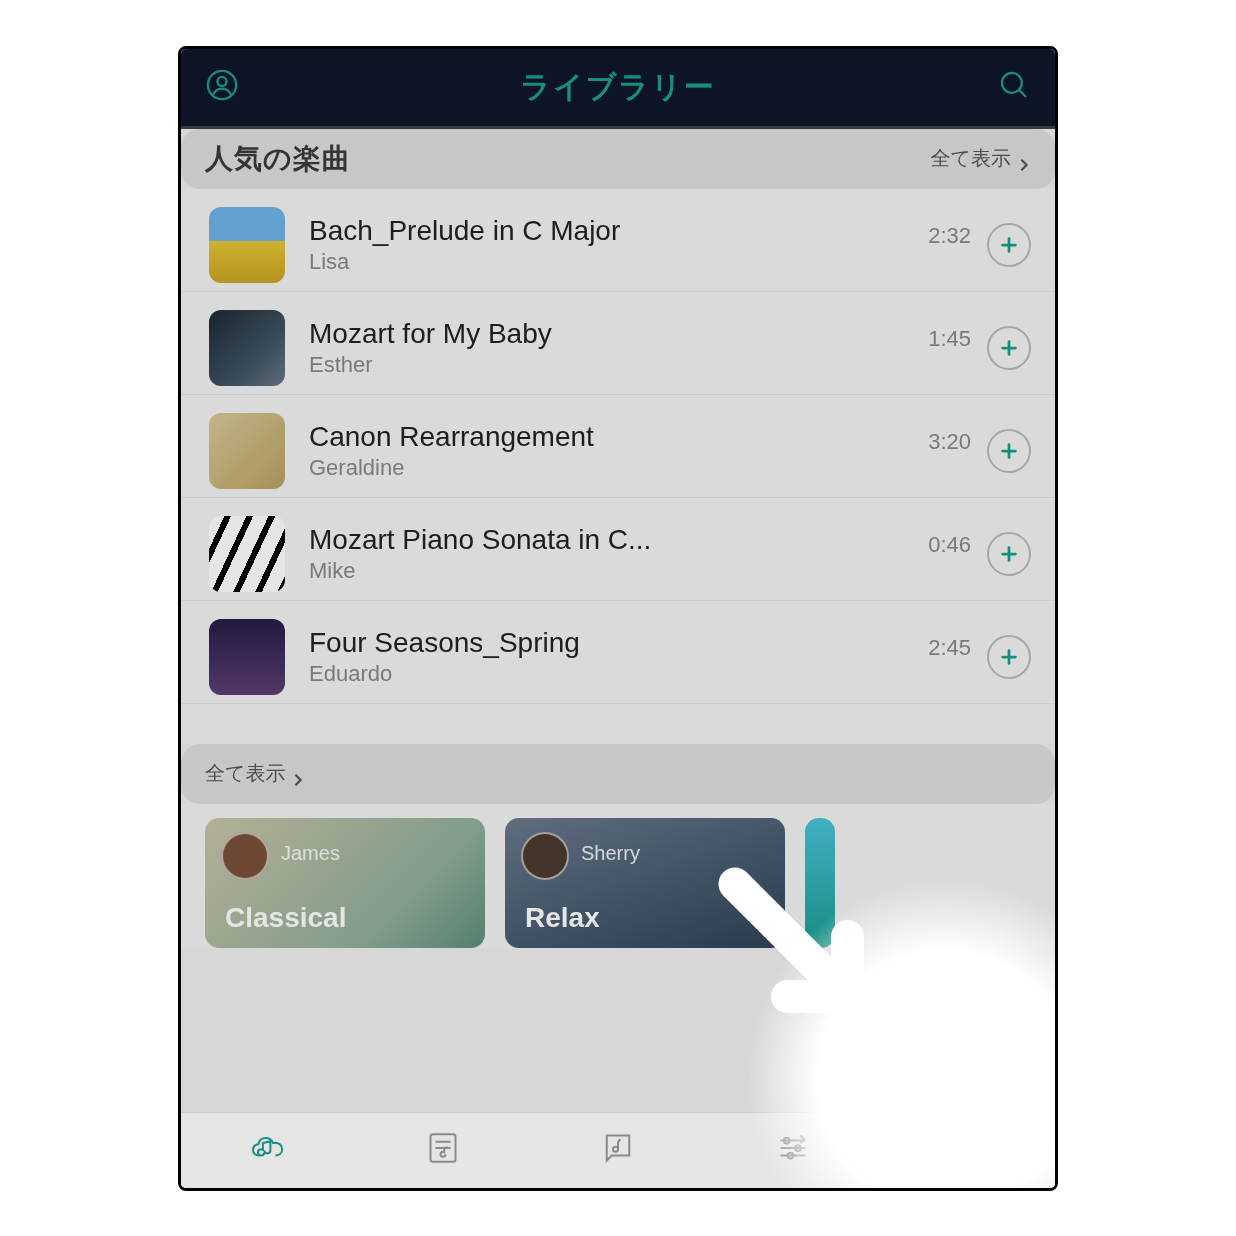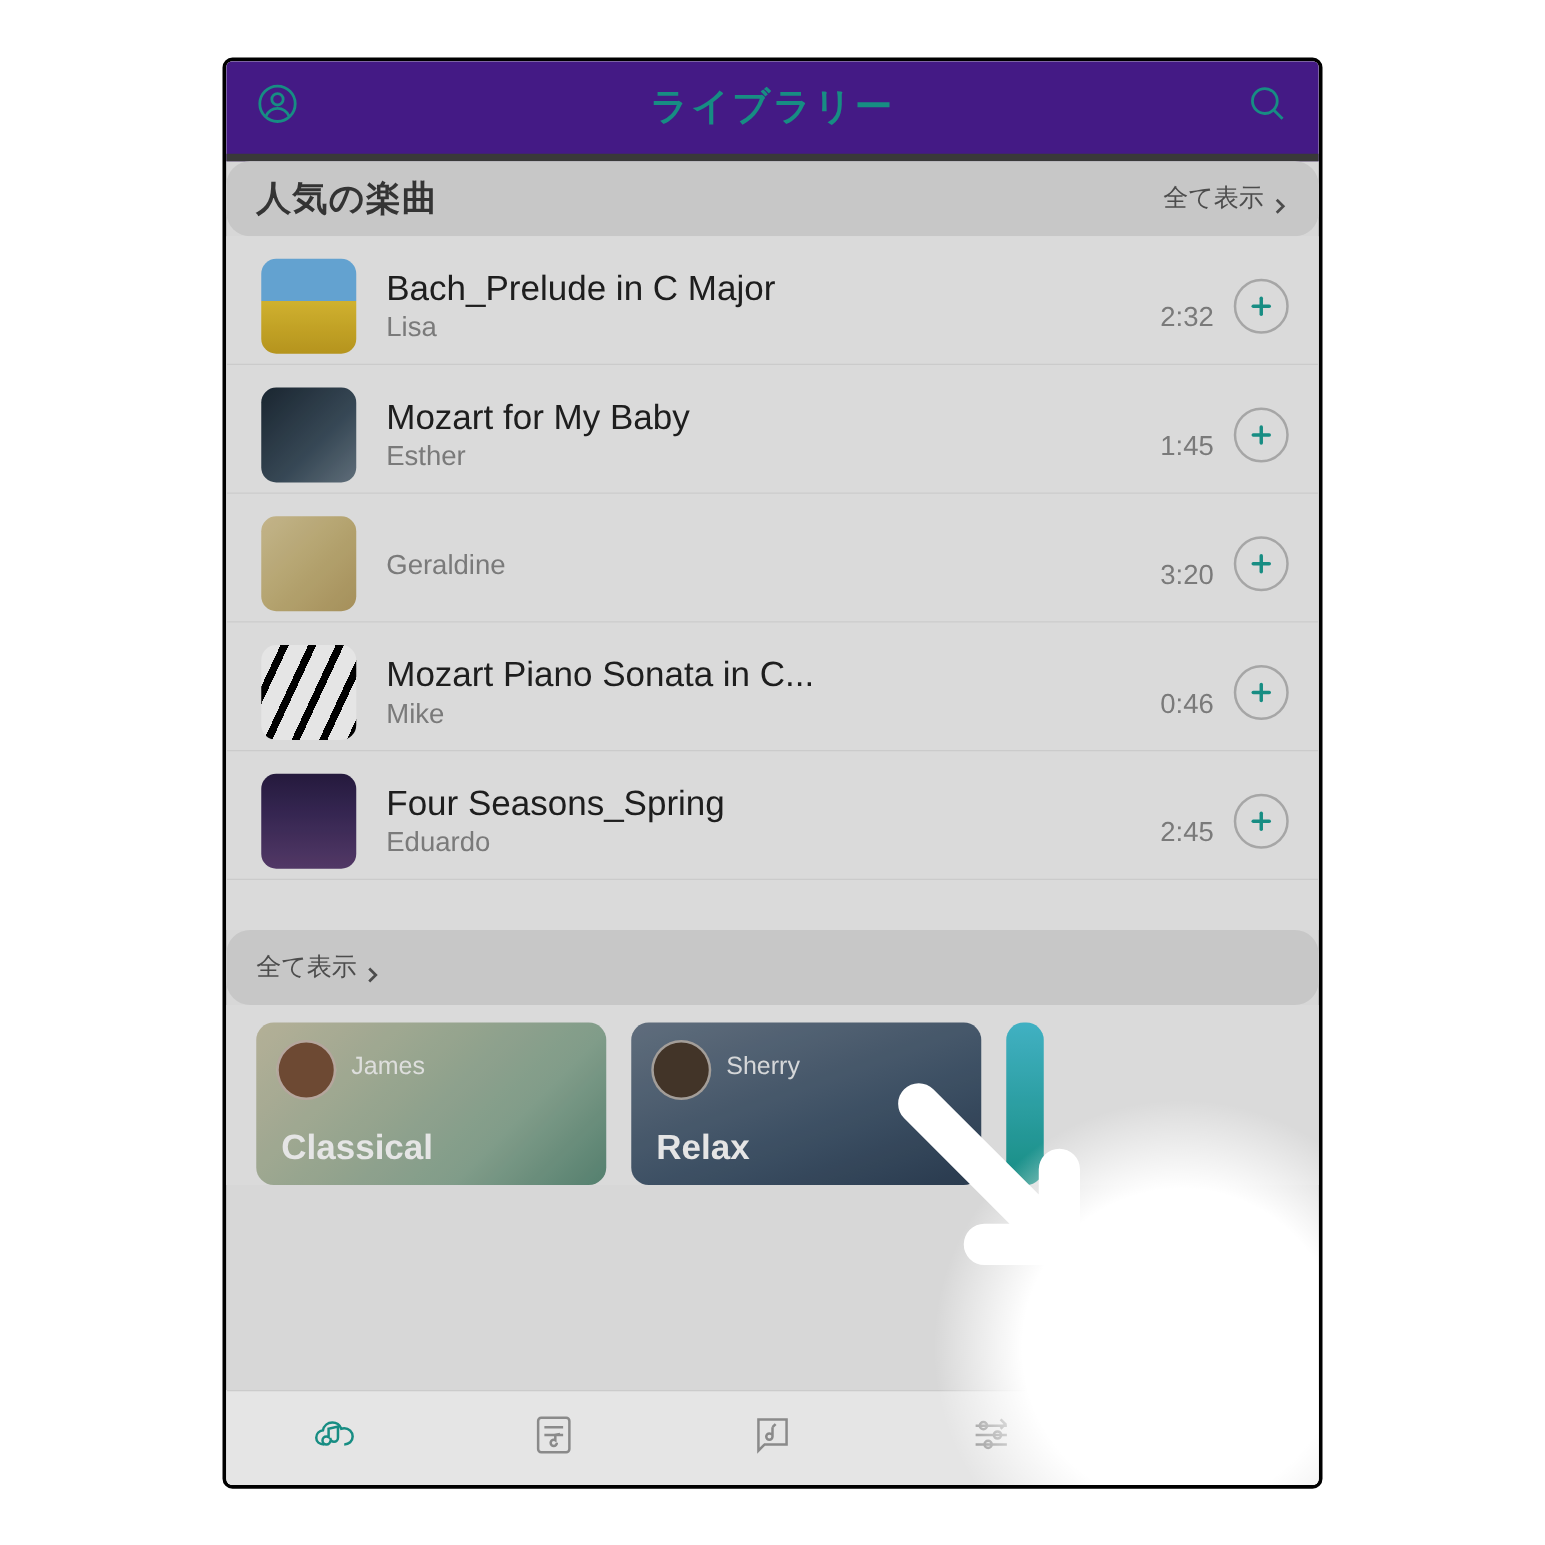--- a/index.html
+++ b/index.html
@@ -2,21 +2,21 @@
 <html><head>
 <meta charset="utf-8">
 <style>
   * { margin:0; padding:0; box-sizing:border-box; font-family:-apple-system,"Hiragino Sans","Helvetica Neue",Arial,sans-serif; }
   body { width:1236px; height:1236px; background:#fff; display:flex; align-items:center; justify-content:center; }
   .frame { width:880px; height:1145px; border:3px solid #000; border-radius:8px; overflow:hidden; position:relative; background:#d7d7d7; }
   .overlay { position:absolute; inset:0; background:rgba(0,0,0,0.10); pointer-events:none; }
   .phone { position:absolute; inset:0; display:flex; flex-direction:column; background:#f0f0f0; }
 
   
-  .header { height:80px; flex:0 0 80px; background:#4c1d95; display:flex; align-items:center; justify-content:space-between; padding:0 24px; border-bottom:6px solid #404040;}
+  .header { height:80px; flex:0 0 80px; background:#0f172a; display:flex; align-items:center; justify-content:space-between; padding:0 24px; border-bottom:3px solid #404040;}
   .header .title { font-size:30px; font-weight:700; color:#1a9d92; letter-spacing:2px; }
   .hicon svg { width:34px; height:34px; stroke:#1a9d92; fill:none; stroke-width:1.6; }
 
   
   .section-header { height:60px; background:#dedede; display:flex; align-items:center; justify-content:space-between; padding:0 24px;border-radius:19px; }
   .section-header .stitle { font-size:28px; font-weight:700; color:#3a3a3a; letter-spacing:1px;}
   .section-header .showall { display:flex; align-items:flex-end; gap:6px; font-size:20px; color:#555; }
   .section-header .showall svg{ width:14px; height:14px; stroke:#555; stroke-width:2.5; fill:none;}
 
   
@@ -24,21 +24,21 @@
   .song { display:flex; align-items:center; padding:18px 24px 8px 28px; gap:24px; border-bottom:1px solid #e3e3e3;}
   .thumb { width:76px; height:76px; border-radius:12px; flex:0 0 76px; background:#888; }
   .thumb.sunflower{ background:linear-gradient(to bottom,#6fb5e8 0%, #6fb5e8 45%, #e7c534 45%, #caa521 100%);}
   .thumb.guitar{ background:linear-gradient(135deg,#1d2a36 0%,#3e5160 60%,#6a7a87 100%);}
   .thumb.sheet{ background:linear-gradient(135deg,#d9c99a 0%,#c9b67c 50%,#b8a065 100%);}
   .thumb.piano{ background:repeating-linear-gradient(115deg,#fff 0 14px,#000 14px 20px);}
   .thumb.sky{ background:linear-gradient(to top,#5c3f72 0%,#3b2a5a 60%,#291d44 100%);}
   .song-info{ flex:1 1 auto; min-width:0;}
   .song-title{ font-size:28px; color:#222; font-weight:400; white-space:nowrap; overflow:hidden; text-overflow:ellipsis;}
   .song-artist{ font-size:22px; color:#888; margin-top:2px;}
-  .song-right{ display:flex; align-items:flex-end; gap:16px;}
+  .song-right{ display:flex; align-items:flex-start; gap:16px;}
   .duration{ font-size:22px; color:#888;}
   .addbtn{ width:44px; height:44px; border-radius:50%; border:2px solid #b9b9b9; display:flex; align-items:center; justify-content:center; background:#f3f3f3;}
   .addbtn svg{ width:22px; height:22px; stroke:#1a9d92; stroke-width:3; fill:none; stroke-linecap:round;}
 
   .spacer { height:40px; background:#f3f3f3; }
 
   
   .playlists{ display:flex; gap:20px; padding:14px 24px 0 24px; background:#f3f3f3; }
   .plcard{ position:relative; width:280px; height:130px; border-radius:14px; overflow:hidden; flex:0 0 280px;}
   .plcard.classical{ background:linear-gradient(135deg,#c9c4a8 0%,#8fae99 70%,#5e8e7b 100%);}
@@ -122,20 +122,21 @@
         <svg viewBox="0 0 24 24">
                 <line x1="12" y1="5" x2="12" y2="19"></line>
                 <line x1="5" y1="12" x2="19" y2="12"></line>
               </svg>
       </span>
     </div>
         </div>
         <div class="song">
     <div class="thumb sheet"></div>
     <div class="song-info">
+      <div class="song-title">Canon Rearrangement</div>
       <div class="song-artist">Geraldine</div>
     </div>
     <div class="song-right">
       <span class="duration">3:20</span>
       <span class="addbtn">
         <svg viewBox="0 0 24 24">
                 <line x1="12" y1="5" x2="12" y2="19"></line>
                 <line x1="5" y1="12" x2="19" y2="12"></line>
               </svg>
       </span>

